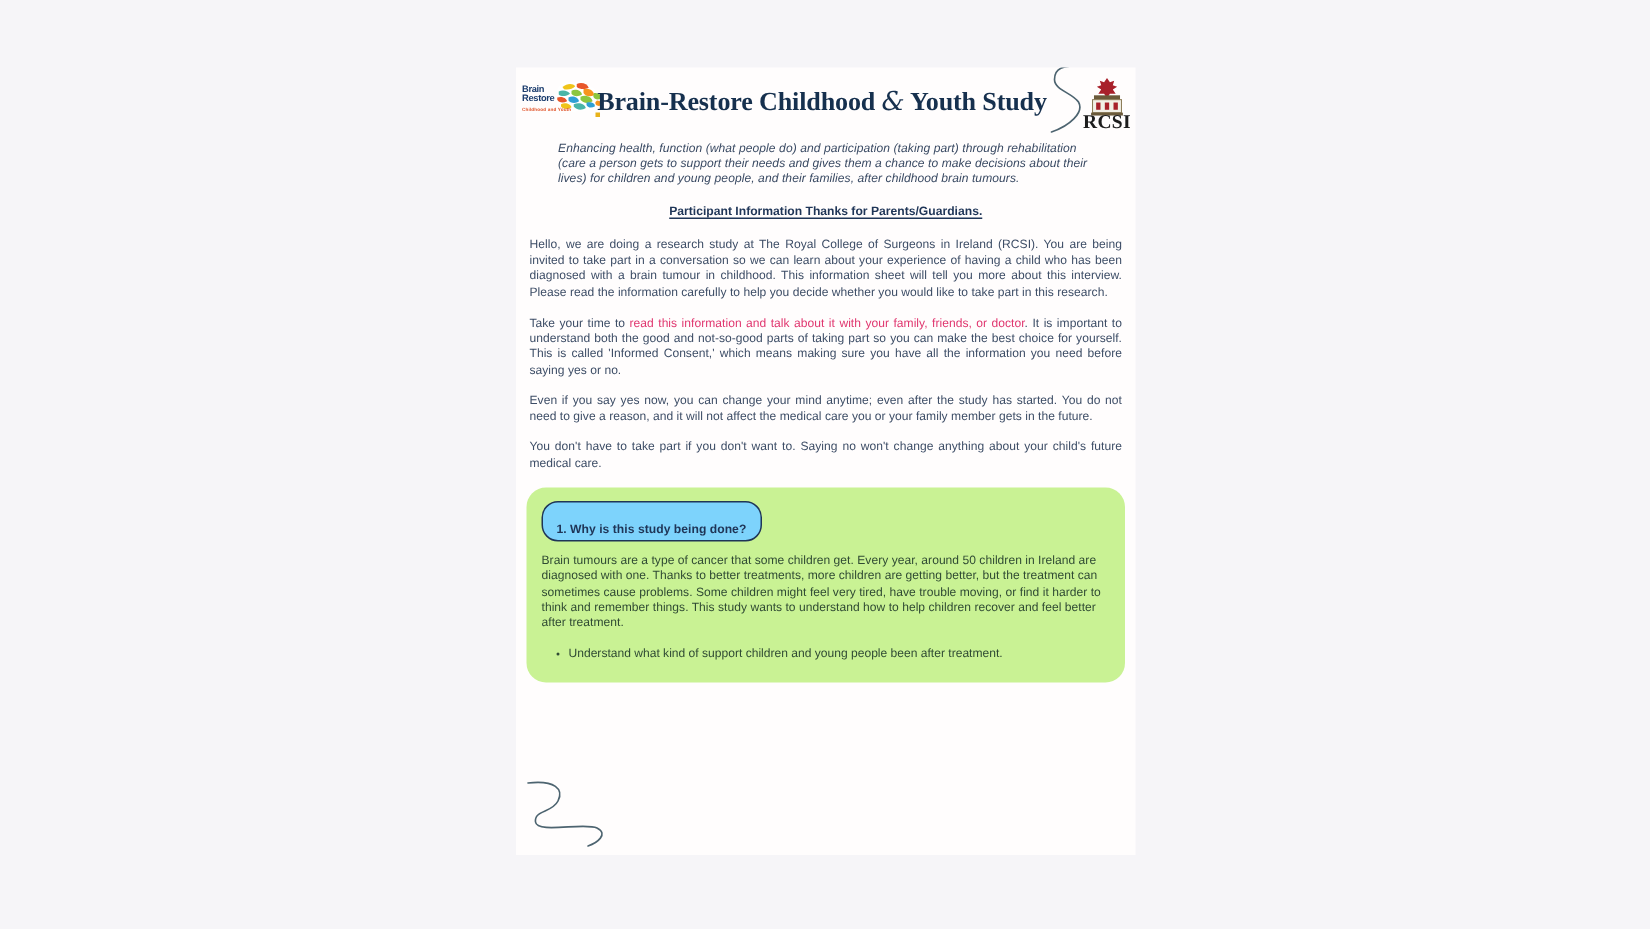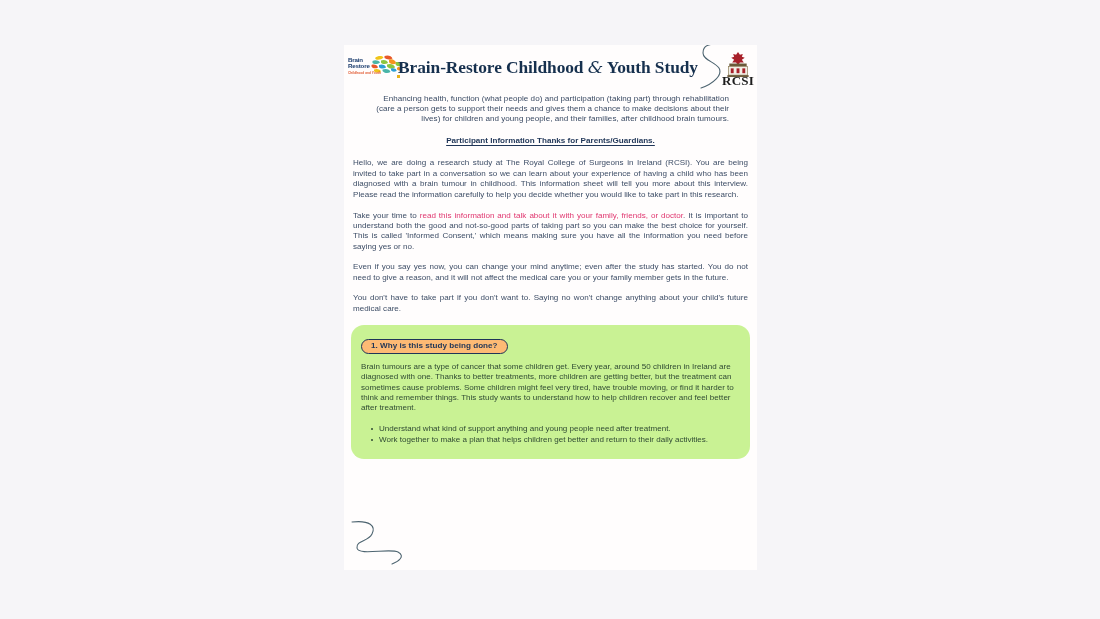--- a/index.html
+++ b/index.html
@@ -119,25 +119,26 @@
     font-family: "Liberation Serif", serif;
     font-size: 13px;
     font-weight: bold;
     color: #1d1d1d;
     letter-spacing: 0.2px;
   }
 
   
   .subtitle {
     margin: 3px 28px 0 28px;
-    text-align: right;
+    text-align: left;
     font-size: 8.05px;
     line-height: 9.8px;
     color: #3a4a63;
     letter-spacing: 0.05px;
+    font-style: italic;
   }
   .pis-heading {
     margin-top: 13px;
     text-align: center;
     font-size: 8.1px;
     font-weight: bold;
     color: #1f3557;
     text-decoration: underline;
     text-underline-offset: 2px;
   }
@@ -161,24 +162,24 @@
   
   .green-panel {
     position: relative;
     margin: 1px 7px 0 7px;
     background: #c9f294;
     border-radius: 13px;
     padding: 9px 10px 13px 10px;
   }
   .q-badge {
     display: inline-block;
-    background: #fdba74;
+    background: #7dd3fc;
     border: 1.15px solid #1f3557;
     border-radius: 11px;
-    padding: 1px 9px 3px 9px;
+    padding: 13px 9px 3px 9px;
     font-size: 8.1px;
     font-weight: bold;
     color: #1f3557;
     letter-spacing: 0.02px;
   }
   .green-body {
     margin: 8px 0 0 0;
     font-size: 8.05px;
     line-height: 10.4px;
     color: #2f4a33;
@@ -279,22 +280,21 @@
 
       <p class="para">Even if you say yes now, you can change your mind anytime; even after the study has started. You do not need to give a reason, and it will not affect the medical care you or your family member gets in the future.</p>
 
       <p class="para">You don't have to take part if you don't want to. Saying no won't change anything about your child's future medical care.</p>
     </div>
 
     <div class="green-panel">
       <div class="q-badge">1. Why is this study being done?</div>
       <p class="green-body">Brain tumours are a type of cancer that some children get. Every year, around 50 children in Ireland are diagnosed with one. Thanks to better treatments, more children are getting better, but the treatment can sometimes cause problems. Some children might feel very tired, have trouble moving, or find it harder to think and remember things. This study wants to understand how to help children recover and feel better after treatment.</p>
       <ul class="green-list">
-        <li>Understand what kind of support anything and young people need after treatment.</li>
-        <li>Work together to make a plan that helps children get better and return to their daily activities.</li>
+        <li>Understand what kind of support children and young people been after treatment.</li>
       </ul>
     </div>
 
     <svg class="squiggle-bottom" viewBox="0 0 85 48">
       <path d="M2 4 C20 2 26 8 22 16 C18 24 6 22 7 30 C8 38 40 30 48 34 C56 38 48 44 42 46" fill="none" stroke="#4d6470" stroke-width="1.1" stroke-linecap="round"></path>
     </svg>
 
   </div>
 </div>
 

